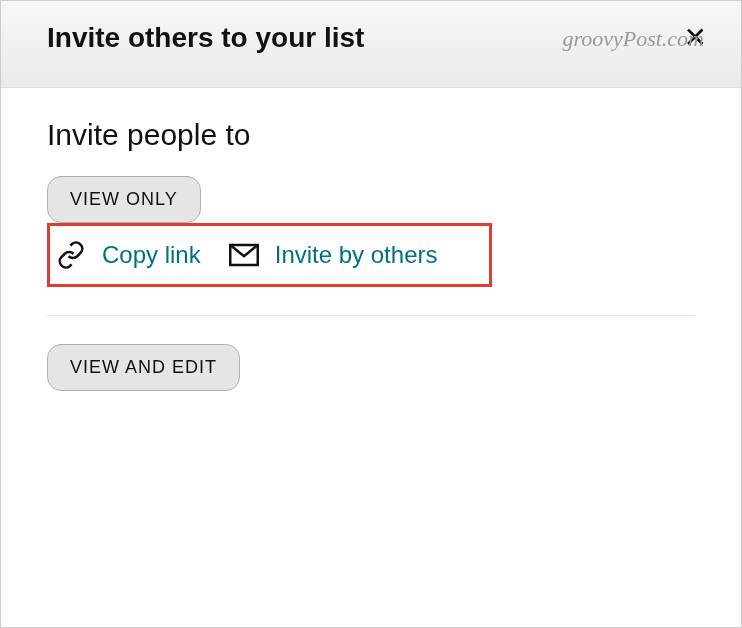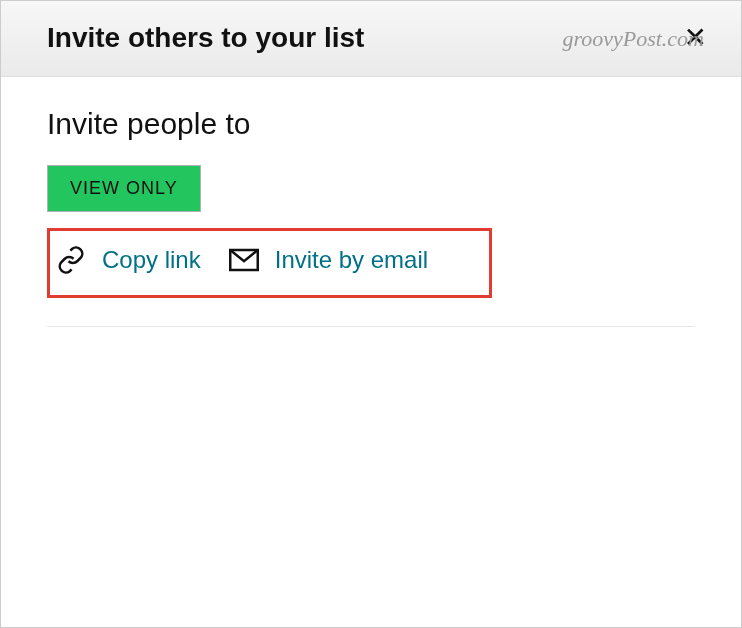--- a/index.html
+++ b/index.html
@@ -6,21 +6,21 @@
     body {
       font-family: "Amazon Ember", Arial, sans-serif;
       background: #fff;
       width: 742px;
       height: 628px;
       border: 1px solid #ccc;
     }
     .header {
       background: linear-gradient(#f7f7f7, #eaeaea);
       border-bottom: 1px solid #ddd;
-      padding: 20px 28px 22px 46px;
+      padding: 20px 28px 33px 46px;
       display: flex;
       align-items: center;
       justify-content: space-between;
     }
     .header-title {
       font-size: 28px;
       font-weight: 700;
       color: #111;
     }
     .close-btn {
@@ -46,40 +46,40 @@
     }
     .section-title {
       font-size: 30px;
       font-weight: 400;
       color: #111;
       margin-bottom: 24px;
     }
     .pill-btn {
       display: inline-block;
       border: 1px solid #adb1b8;
-      border-radius: 0;
-      background: #22c55e;
+      border-radius: 14px;
+      background: #e5e5e5;
       padding: 12px 22px;
       font-size: 18px;
       letter-spacing: 1px;
       color: #111;
       cursor: pointer;
-      margin-bottom: 16px;
+      margin-bottom: 0;
     }
     .desc {
       font-size: 22px;
       color: #555;
       line-height: 1.4;
       margin-bottom: 20px;
     }
     .actions-row {
       display: flex;
       align-items: center;
       gap: 28px;
-      padding: 14px 10px 20px 6px;
+      padding: 14px 10px 14px 6px;
       border: 3px solid #e03c31;
       width: 445px;
       margin-bottom: 28px;
     }
     .action {
       display: flex;
       align-items: center;
       gap: 16px;
       cursor: pointer;
     }
@@ -125,20 +125,21 @@
       </span>
       <span class="action-label">Copy link</span>
     </div>
     <div class="action">
       <span class="icon">
         <svg width="30" height="24" viewBox="0 0 24 18" fill="none" stroke="#111" stroke-width="2">
           <rect x="1" y="1" width="22" height="16"></rect>
           <path d="M1 1l11 9 11-9"></path>
         </svg>
       </span>
-      <span class="action-label">Invite by email</span>
+      <span class="action-label">Invite by others</span>
     </div>
   </div>
 
   <hr class="divider">
 
+  <button class="pill-btn">VIEW AND EDIT</button>
 
 </div>
 
 </body></html>

